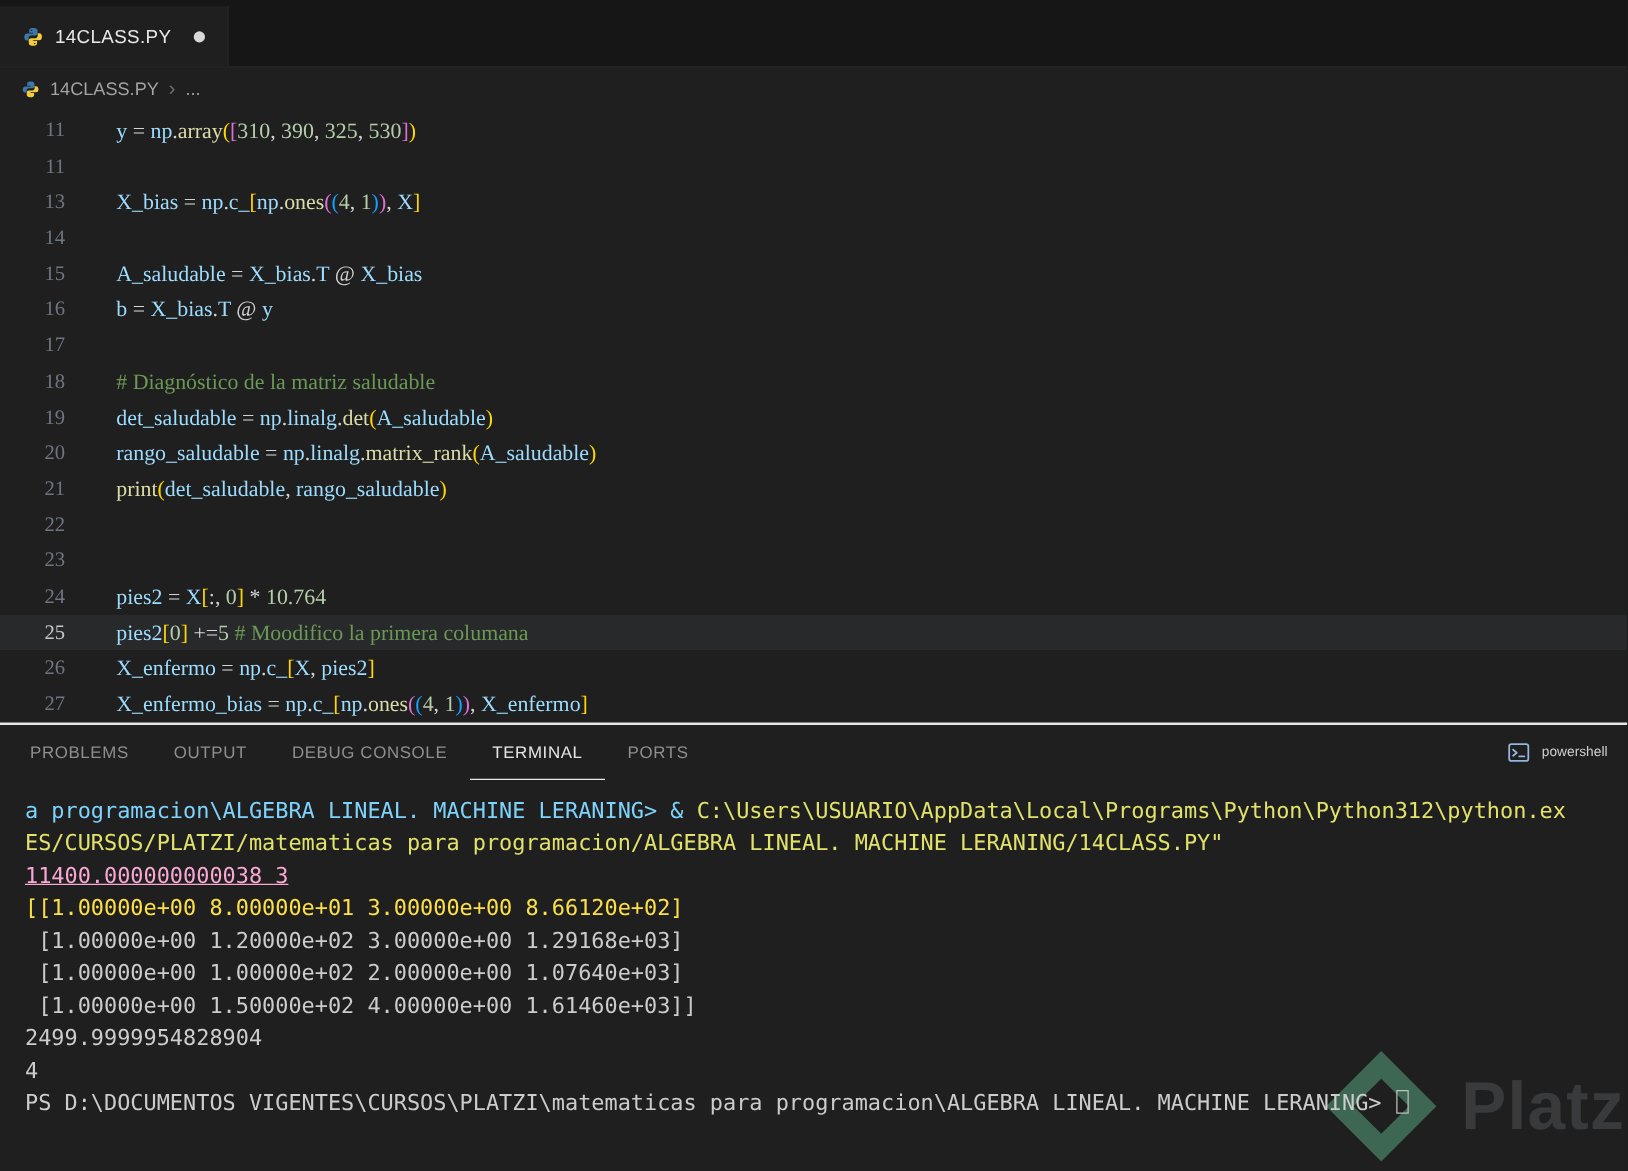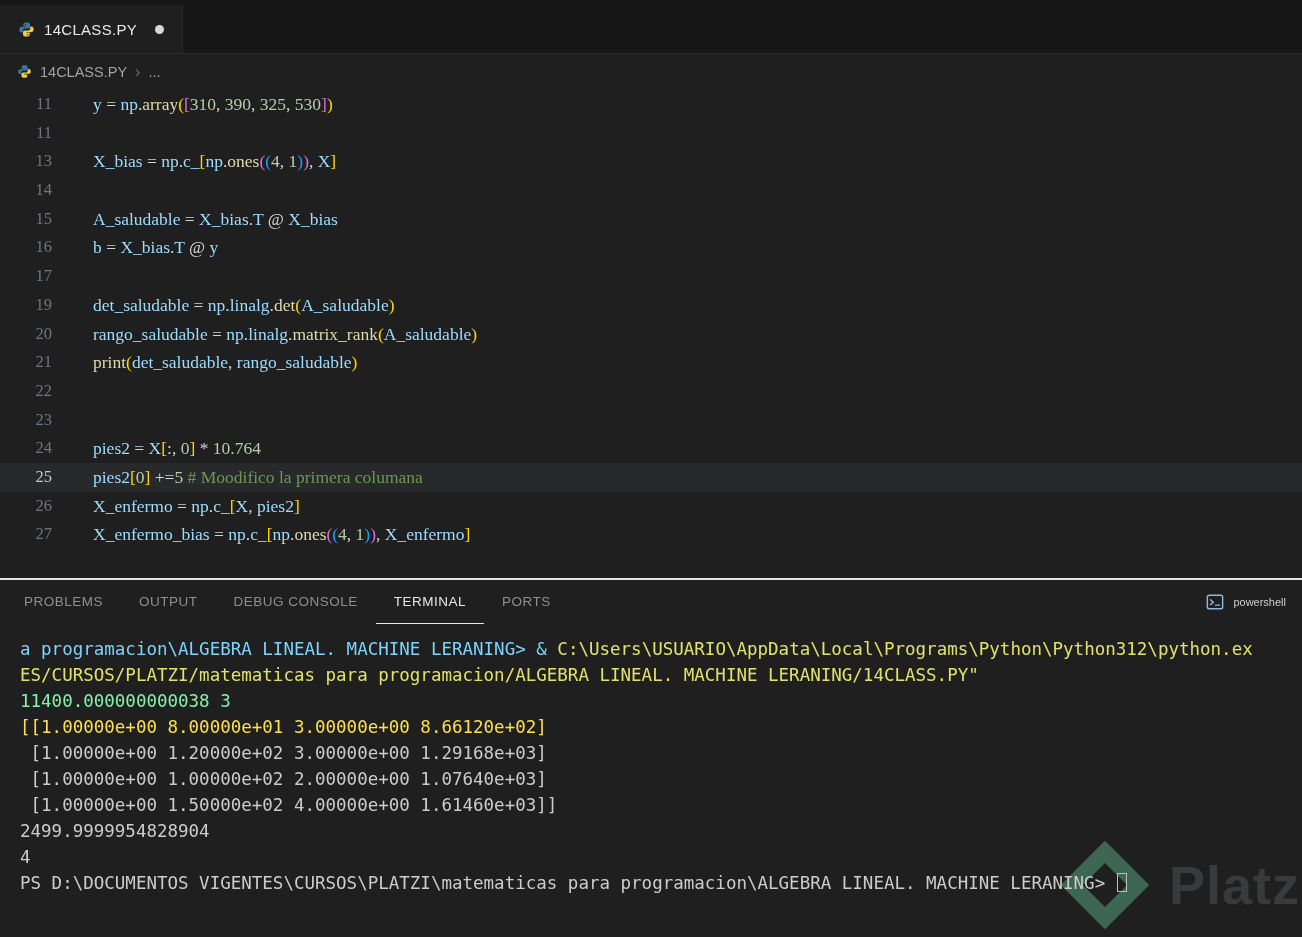--- a/index.html
+++ b/index.html
@@ -65,20 +65,21 @@
   </div>
 
   <div class="editor">
       <div class="ed-line"><span class="ln">11</span><span class="code"><span style="color: rgb(156, 220, 254);">y</span><span style="color: rgb(212, 212, 212);"> = </span><span style="color: rgb(156, 220, 254);">np</span><span style="color: rgb(212, 212, 212);">.</span><span style="color: rgb(220, 220, 170);">array</span><span style="color: rgb(255, 215, 0);">(</span><span style="color: rgb(218, 112, 214);">[</span><span style="color: rgb(181, 206, 168);">310</span><span style="color: rgb(212, 212, 212);">, </span><span style="color: rgb(181, 206, 168);">390</span><span style="color: rgb(212, 212, 212);">, </span><span style="color: rgb(181, 206, 168);">325</span><span style="color: rgb(212, 212, 212);">, </span><span style="color: rgb(181, 206, 168);">530</span><span style="color: rgb(218, 112, 214);">]</span><span style="color: rgb(255, 215, 0);">)</span></span></div>
       <div class="ed-line"><span class="ln">11</span><span class="code"></span></div>
       <div class="ed-line"><span class="ln">13</span><span class="code"><span style="color: rgb(156, 220, 254);">X_bias</span><span style="color: rgb(212, 212, 212);"> = </span><span style="color: rgb(156, 220, 254);">np</span><span style="color: rgb(212, 212, 212);">.</span><span style="color: rgb(156, 220, 254);">c_</span><span style="color: rgb(255, 215, 0);">[</span><span style="color: rgb(156, 220, 254);">np</span><span style="color: rgb(212, 212, 212);">.</span><span style="color: rgb(220, 220, 170);">ones</span><span style="color: rgb(218, 112, 214);">(</span><span style="color: rgb(23, 159, 255);">(</span><span style="color: rgb(181, 206, 168);">4</span><span style="color: rgb(212, 212, 212);">, </span><span style="color: rgb(181, 206, 168);">1</span><span style="color: rgb(23, 159, 255);">)</span><span style="color: rgb(218, 112, 214);">)</span><span style="color: rgb(212, 212, 212);">, </span><span style="color: rgb(156, 220, 254);">X</span><span style="color: rgb(255, 215, 0);">]</span></span></div>
       <div class="ed-line"><span class="ln">14</span><span class="code"></span></div>
       <div class="ed-line"><span class="ln">15</span><span class="code"><span style="color: rgb(156, 220, 254);">A_saludable</span><span style="color: rgb(212, 212, 212);"> = </span><span style="color: rgb(156, 220, 254);">X_bias</span><span style="color: rgb(212, 212, 212);">.</span><span style="color: rgb(156, 220, 254);">T</span><span style="color: rgb(212, 212, 212);"> @ </span><span style="color: rgb(156, 220, 254);">X_bias</span></span></div>
       <div class="ed-line"><span class="ln">16</span><span class="code"><span style="color: rgb(156, 220, 254);">b</span><span style="color: rgb(212, 212, 212);"> = </span><span style="color: rgb(156, 220, 254);">X_bias</span><span style="color: rgb(212, 212, 212);">.</span><span style="color: rgb(156, 220, 254);">T</span><span style="color: rgb(212, 212, 212);"> @ </span><span style="color: rgb(156, 220, 254);">y</span></span></div>
       <div class="ed-line"><span class="ln">17</span><span class="code"></span></div>
+      <div class="ed-line"><span class="ln">18</span><span class="code"><span style="color: rgb(106, 153, 85);"># Diagnóstico de la matriz saludable</span></span></div>
       <div class="ed-line"><span class="ln">19</span><span class="code"><span style="color: rgb(156, 220, 254);">det_saludable</span><span style="color: rgb(212, 212, 212);"> = </span><span style="color: rgb(156, 220, 254);">np</span><span style="color: rgb(212, 212, 212);">.</span><span style="color: rgb(156, 220, 254);">linalg</span><span style="color: rgb(212, 212, 212);">.</span><span style="color: rgb(220, 220, 170);">det</span><span style="color: rgb(255, 215, 0);">(</span><span style="color: rgb(156, 220, 254);">A_saludable</span><span style="color: rgb(255, 215, 0);">)</span></span></div>
       <div class="ed-line"><span class="ln">20</span><span class="code"><span style="color: rgb(156, 220, 254);">rango_saludable</span><span style="color: rgb(212, 212, 212);"> = </span><span style="color: rgb(156, 220, 254);">np</span><span style="color: rgb(212, 212, 212);">.</span><span style="color: rgb(156, 220, 254);">linalg</span><span style="color: rgb(212, 212, 212);">.</span><span style="color: rgb(220, 220, 170);">matrix_rank</span><span style="color: rgb(255, 215, 0);">(</span><span style="color: rgb(156, 220, 254);">A_saludable</span><span style="color: rgb(255, 215, 0);">)</span></span></div>
       <div class="ed-line"><span class="ln">21</span><span class="code"><span style="color: rgb(220, 220, 170);">print</span><span style="color: rgb(255, 215, 0);">(</span><span style="color: rgb(156, 220, 254);">det_saludable</span><span style="color: rgb(212, 212, 212);">, </span><span style="color: rgb(156, 220, 254);">rango_saludable</span><span style="color: rgb(255, 215, 0);">)</span></span></div>
       <div class="ed-line"><span class="ln">22</span><span class="code"></span></div>
       <div class="ed-line"><span class="ln">23</span><span class="code"></span></div>
       <div class="ed-line"><span class="ln">24</span><span class="code"><span style="color: rgb(156, 220, 254);">pies2</span><span style="color: rgb(212, 212, 212);"> = </span><span style="color: rgb(156, 220, 254);">X</span><span style="color: rgb(255, 215, 0);">[</span><span style="color: rgb(212, 212, 212);">:, </span><span style="color: rgb(181, 206, 168);">0</span><span style="color: rgb(255, 215, 0);">]</span><span style="color: rgb(212, 212, 212);"> * </span><span style="color: rgb(181, 206, 168);">10.764</span></span></div>
       <div class="ed-line current"><span class="ln">25</span><span class="code"><span style="color: rgb(156, 220, 254);">pies2</span><span style="color: rgb(255, 215, 0);">[</span><span style="color: rgb(181, 206, 168);">0</span><span style="color: rgb(255, 215, 0);">]</span><span style="color: rgb(212, 212, 212);"> +=</span><span style="color: rgb(181, 206, 168);">5</span><span style="color: rgb(212, 212, 212);"> </span><span style="color: rgb(106, 153, 85);"># Moodifico la primera columana</span></span></div>
       <div class="ed-line"><span class="ln">26</span><span class="code"><span style="color: rgb(156, 220, 254);">X_enfermo</span><span style="color: rgb(212, 212, 212);"> = </span><span style="color: rgb(156, 220, 254);">np</span><span style="color: rgb(212, 212, 212);">.</span><span style="color: rgb(156, 220, 254);">c_</span><span style="color: rgb(255, 215, 0);">[</span><span style="color: rgb(156, 220, 254);">X</span><span style="color: rgb(212, 212, 212);">, </span><span style="color: rgb(156, 220, 254);">pies2</span><span style="color: rgb(255, 215, 0);">]</span></span></div>
       <div class="ed-line"><span class="ln">27</span><span class="code"><span style="color: rgb(156, 220, 254);">X_enfermo_bias</span><span style="color: rgb(212, 212, 212);"> = </span><span style="color: rgb(156, 220, 254);">np</span><span style="color: rgb(212, 212, 212);">.</span><span style="color: rgb(156, 220, 254);">c_</span><span style="color: rgb(255, 215, 0);">[</span><span style="color: rgb(156, 220, 254);">np</span><span style="color: rgb(212, 212, 212);">.</span><span style="color: rgb(220, 220, 170);">ones</span><span style="color: rgb(218, 112, 214);">(</span><span style="color: rgb(23, 159, 255);">(</span><span style="color: rgb(181, 206, 168);">4</span><span style="color: rgb(212, 212, 212);">, </span><span style="color: rgb(181, 206, 168);">1</span><span style="color: rgb(23, 159, 255);">)</span><span style="color: rgb(218, 112, 214);">)</span><span style="color: rgb(212, 212, 212);">, </span><span style="color: rgb(156, 220, 254);">X_enfermo</span><span style="color: rgb(255, 215, 0);">]</span></span></div>
     </div>
@@ -99,21 +100,21 @@
             <path d="M5 7.5l3.2 2.7L5 12.9" fill="none" stroke="#93b7dc" stroke-width="1.6" stroke-linecap="round" stroke-linejoin="round"></path>
             <path d="M10.5 13.5h4.5" stroke="#93b7dc" stroke-width="1.6" stroke-linecap="round"></path>
           </svg>
         </span>
         <span>powershell</span>
       </div>
     </div>
     <div class="terminal">
         <div class="t-line"><span style="color: #7dd3fc;">a programacion\ALGEBRA LINEAL. MACHINE LERANING&gt; &amp; </span><span style="color: rgb(226, 226, 106);">C:\Users\USUARIO\AppData\Local\Programs\Python\Python312\python.ex</span></div>
         <div class="t-line"><span style="color: rgb(226, 226, 106);">ES/CURSOS/PLATZI/matematicas para programacion/ALGEBRA LINEAL. MACHINE LERANING/14CLASS.PY"</span></div>
-        <div class="t-line"><span style="color: #86efac;">11400.000000000038 3</span></div>
+        <div class="t-line"><span style="color: #f9a8d4; text-decoration: underline;">11400.000000000038 3</span></div>
         <div class="t-line"><span style="color: #fde047;">[[1.00000e+00 8.00000e+01 3.00000e+00 8.66120e+02]</span></div>
         <div class="t-line"><span style="color: rgb(204, 204, 204);"> [1.00000e+00 1.20000e+02 3.00000e+00 1.29168e+03]</span></div>
         <div class="t-line"><span style="color: rgb(204, 204, 204); text-align: center;"> [1.00000e+00 1.00000e+02 2.00000e+00 1.07640e+03]</span></div>
         <div class="t-line"><span style="color: rgb(204, 204, 204);"> [1.00000e+00 1.50000e+02 4.00000e+00 1.61460e+03]]</span></div>
         <div class="t-line"><span style="color: rgb(204, 204, 204);">2499.9999954828904</span></div>
         <div class="t-line"><span style="color: rgb(204, 204, 204);">4</span></div>
         <div class="t-line"><span style="color: rgb(204, 204, 204);">PS D:\DOCUMENTOS VIGENTES\CURSOS\PLATZI\matematicas para programacion\ALGEBRA LINEAL. MACHINE LERANING&gt; </span><span class="t-cursor"></span></div>
       </div>
   </div>
 

